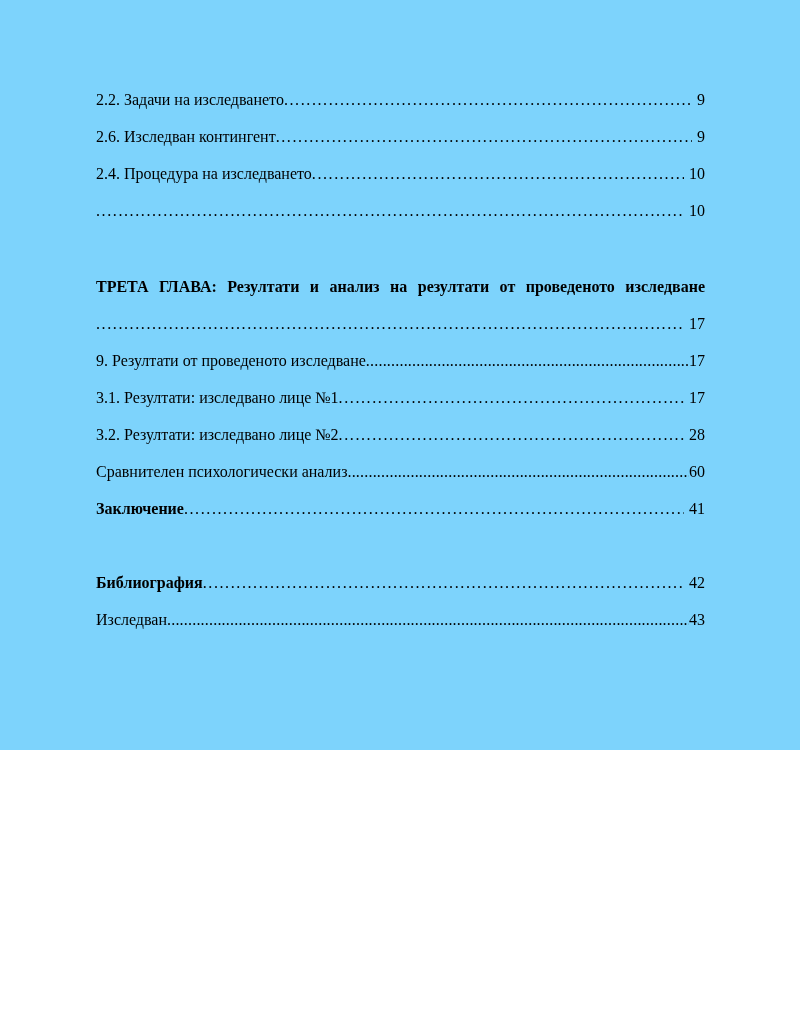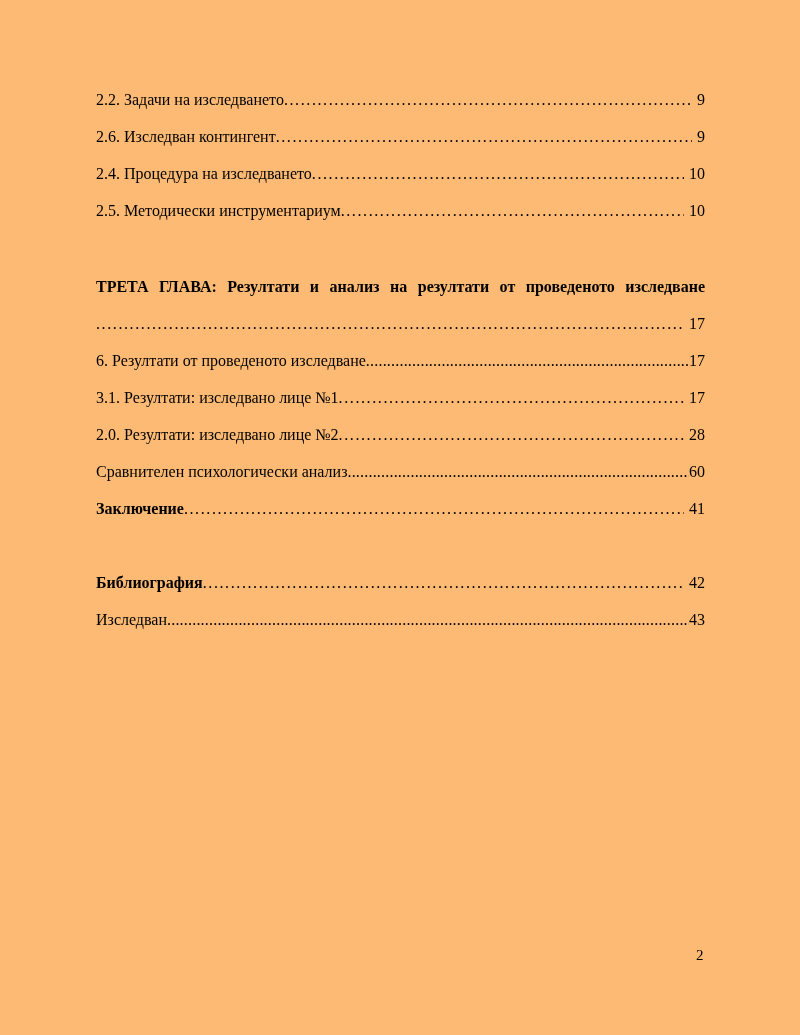--- a/index.html
+++ b/index.html
@@ -3,22 +3,22 @@
 <meta charset="utf-8">
 <style>
   html, body {
     margin: 0;
     padding: 0;
     background: #ffffff;
   }
   .page {
     position: relative;
     width: 800px;
-    height: 1035px;
-    background: #fdba74;
+    height: 750px;
+    background: #7dd3fc;
     color: #000000;
     font-family: "Liberation Serif", "DejaVu Serif", serif;
     overflow: hidden;
   }
   .content {
     position: absolute;
     left: 96px;
     top: 81px;
     width: 609px;
   }
@@ -79,46 +79,45 @@
       <span class="pageno">9</span>
     </div>
 
     <div class="row spaced">
       <span class="label">2.4. Процедура на изследването</span>
       <span class="dots">........................................................................................................................................................................................................................................................................</span>
       <span class="pageno">10</span>
     </div>
 
     <div class="row spaced">
-      <span class="label">2.5. Методически инструментариум</span>
       <span class="dots">........................................................................................................................................................................................................................................................................</span>
       <span class="pageno">10</span>
     </div>
 
     <div class="chapter-heading gap-lg">ТРЕТА ГЛАВА: Резултати и анализ на резултати от проведеното изследване</div>
 
     <div class="row spaced">
       <span class="dots">........................................................................................................................................................................................................................................................................</span>
       <span class="pageno">17</span>
     </div>
 
     <div class="row tight">
-      <span class="label">6. Резултати от проведеното изследване</span>
+      <span class="label">9. Резултати от проведеното изследване</span>
       <span class="dots">........................................................................................................................................................................................................................................................................</span>
       <span class="pageno">17</span>
     </div>
 
     <div class="row spaced">
       <span class="label">3.1. Резултати: изследвано лице №1</span>
       <span class="dots">........................................................................................................................................................................................................................................................................</span>
       <span class="pageno">17</span>
     </div>
 
     <div class="row spaced">
-      <span class="label">2.0. Резултати: изследвано лице №2</span>
+      <span class="label">3.2. Резултати: изследвано лице №2</span>
       <span class="dots">........................................................................................................................................................................................................................................................................</span>
       <span class="pageno">28</span>
     </div>
 
     <div class="row tight">
       <span class="label">Сравнителен психологически анализ</span>
       <span class="dots">........................................................................................................................................................................................................................................................................</span>
       <span class="pageno">60</span>
     </div>
 

